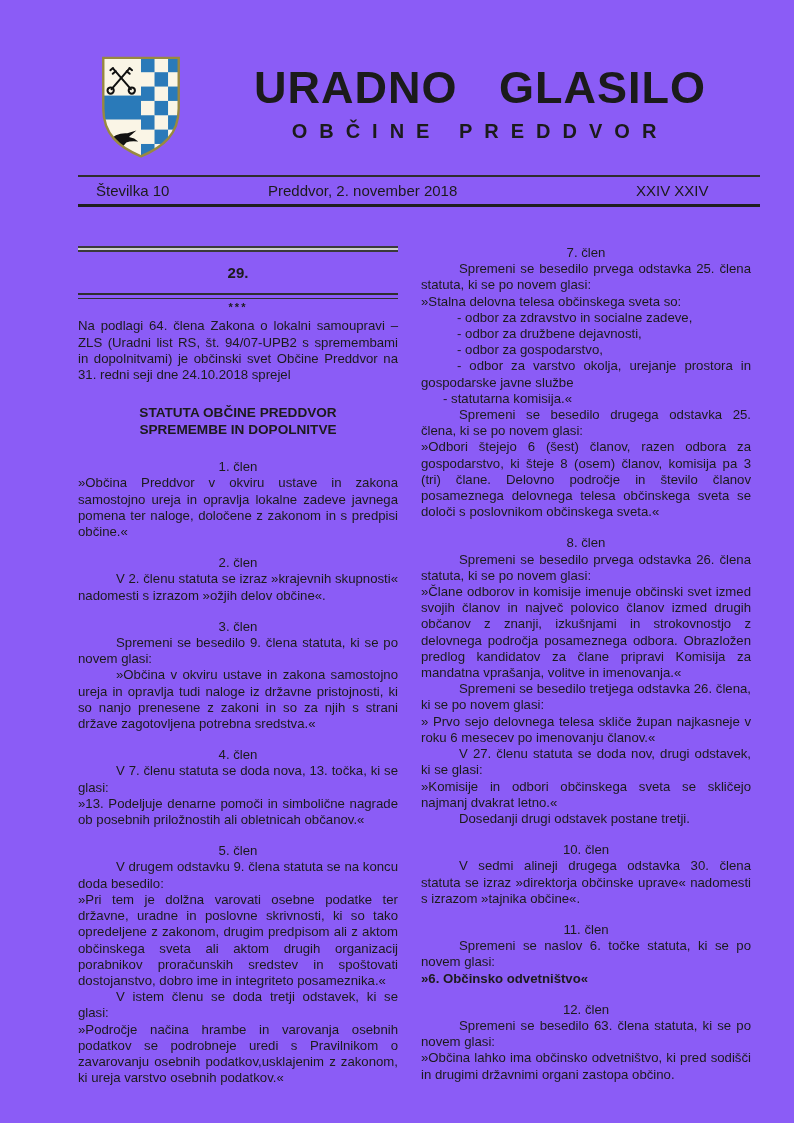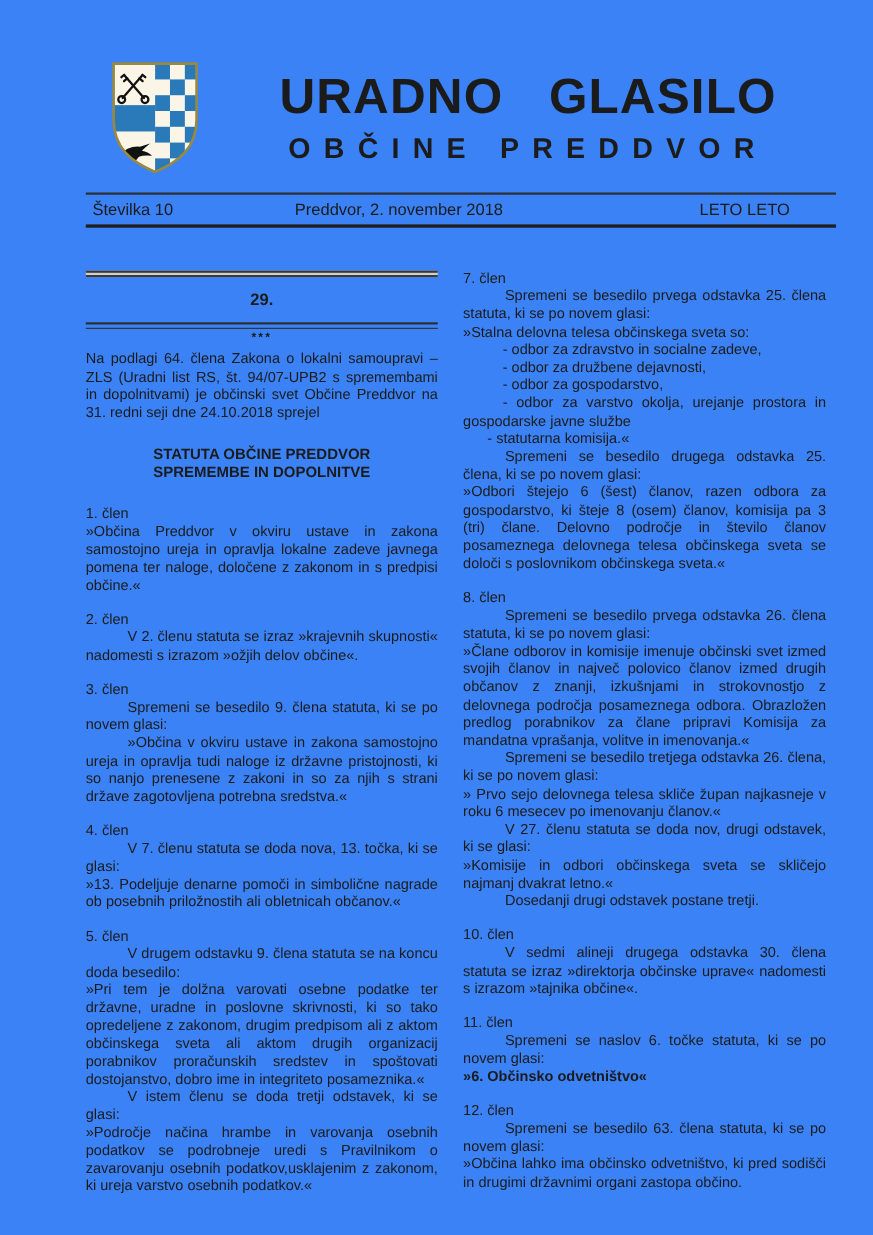--- a/index.html
+++ b/index.html
@@ -1,44 +1,44 @@
 <!DOCTYPE html>
 <html><head>
 <meta charset="utf-8">
 <style>
   html,body{margin:0;padding:0;background:#e8e8e8;}
   .page{
-    position:relative;width:794px;height:1123px;margin:0 auto;background:#3b82f6;
+    position:relative;width:794px;height:1123px;margin:0 auto;background:#8b5cf6;
     font-family:"Liberation Sans", sans-serif;color:#1b1b1b;overflow:hidden;
   }
   
   .crest{position:absolute;left:95px;top:52px;width:92px;height:112px;}
   .crest svg{width:100%;height:100%;display:block;}
   .gz-title{
     position:absolute;left:205px;top:62px;width:550px;text-align:center;
     font-size:45px;font-weight:bold;letter-spacing:1px;word-spacing:28px;white-space:nowrap;
   }
   .gz-subtitle{
     position:absolute;left:205px;top:120px;width:550px;text-align:center;
-    font-size:26px;font-weight:bold;letter-spacing:12px;white-space:nowrap;
+    font-size:20px;font-weight:bold;letter-spacing:12px;white-space:nowrap;
   }
   .rule-top{position:absolute;left:78px;top:175px;width:682px;height:2px;background:#2e2e2e;}
   .rule-bottom{position:absolute;left:78px;top:204px;width:682px;height:3px;background:#1f1f1f;}
-  .mast-issue{position:absolute;left:84px;top:182px;font-size:15px;}
+  .mast-issue{position:absolute;left:96px;top:182px;font-size:15px;}
   .mast-date{position:absolute;left:268px;top:182px;font-size:15px;}
   .mast-year{position:absolute;left:636px;top:182px;font-size:15px;}
   
   .col{position:absolute;font-size:13.2px;line-height:16.2px;display:flow-root;}
   .col-left{left:78px;top:238px;width:320px;}
   .col-right{left:421px;top:230px;width:330px;}
   .rule-heavy{margin-top:8px;height:2px;border-top:2px solid #3a3a3a;border-bottom:2px solid #3a3a3a;background:#cfcfcf;}
   .sec-num{margin:13px 0 12px;text-align:center;font-weight:bold;font-size:15px;}
   .rule-double{height:3px;border-top:2px solid #2e2e2e;border-bottom:1px solid #2e2e2e;}
   .stars{text-align:center;font-size:11px;font-weight:bold;letter-spacing:2px;margin:0 0 3px;}
-  .h{margin:15px 0 0;text-align:left;}
+  .h{margin:15px 0 0;text-align:center;}
   .pi{margin:0;text-align:justify;text-indent:38px;}
   .pf{margin:0;text-align:justify;}
   .li{margin:0;text-align:justify;text-indent:36px;}
   .li2{margin:0;text-align:justify;text-indent:22px;}
   .pfb{margin:0;font-weight:bold;text-align:left;}
   .doc-title{margin:21px 0 21px;text-align:center;font-weight:bold;font-size:13.6px;line-height:17px;}
 </style>
 </head>
 <body>
 
@@ -81,21 +81,21 @@
       <path d="M50,3 L9,3 L9,58 C9,86 26,100 50,110 C74,100 91,86 91,58 L91,3 Z" fill="none" stroke="#98893f" stroke-width="2.6"></path>
     </svg>
   </div>
 
   <div class="gz-title">URADNO GLASILO</div>
   <div class="gz-subtitle">OBČINE PREDDVOR</div>
 
   <div class="rule-top"></div>
   <div class="mast-issue">Številka 10</div>
   <div class="mast-date">Preddvor, 2. november 2018</div>
-  <div class="mast-year">LETO LETO</div>
+  <div class="mast-year">XXIV XXIV</div>
   <div class="rule-bottom"></div>
 
   <div class="col col-left">
     <div class="rule-heavy"></div>
     <div class="sec-num">29.</div>
     <div class="rule-double"></div>
     <div class="stars">***</div>
 
     <p class="pf">Na podlagi 64. člena Zakona o lokalni samoupravi – ZLS (Uradni list RS, št. 94/07-UPB2 s spremembami in dopolnitvami) je občinski svet Občine Preddvor na 31. redni seji dne 24.10.2018 sprejel</p>
 
@@ -128,21 +128,21 @@
     <p class="pf">»Stalna delovna telesa občinskega sveta so:</p>
     <p class="li">- odbor za zdravstvo in socialne zadeve,</p>
     <p class="li">- odbor za družbene dejavnosti,</p>
     <p class="li">- odbor za gospodarstvo,</p>
     <p class="li">- odbor za varstvo okolja, urejanje prostora in gospodarske javne službe</p>
     <p class="li2">- statutarna komisija.«</p>
     <p class="pi">Spremeni se besedilo drugega odstavka 25. člena, ki se po novem glasi:</p>
     <p class="pf">»Odbori štejejo 6 (šest) članov, razen odbora za gospodarstvo, ki šteje 8 (osem) članov, komisija pa 3 (tri) člane. Delovno področje in število članov posameznega delovnega telesa občinskega sveta se določi s poslovnikom občinskega sveta.«</p>
     <p class="h">8. člen</p>
     <p class="pi">Spremeni se besedilo prvega odstavka 26. člena statuta, ki se po novem glasi:</p>
-    <p class="pf">»Člane odborov in komisije imenuje občinski svet izmed svojih članov in največ polovico članov izmed drugih občanov z znanji, izkušnjami in strokovnostjo z delovnega področja posameznega odbora. Obrazložen predlog porabnikov za člane pripravi Komisija za mandatna vprašanja, volitve in imenovanja.«</p>
+    <p class="pf">»Člane odborov in komisije imenuje občinski svet izmed svojih članov in največ polovico članov izmed drugih občanov z znanji, izkušnjami in strokovnostjo z delovnega področja posameznega odbora. Obrazložen predlog kandidatov za člane pripravi Komisija za mandatna vprašanja, volitve in imenovanja.«</p>
     <p class="pi">Spremeni se besedilo tretjega odstavka 26. člena, ki se po novem glasi:</p>
     <p class="pf">» Prvo sejo delovnega telesa skliče župan najkasneje v roku 6 mesecev po imenovanju članov.«</p>
     <p class="pi">V 27. členu statuta se doda nov, drugi odstavek, ki se glasi:</p>
     <p class="pf">»Komisije in odbori občinskega sveta se skličejo najmanj dvakrat letno.«</p>
     <p class="pi">Dosedanji drugi odstavek postane tretji.</p>
     <p class="h">10. člen</p>
     <p class="pi">V sedmi alineji drugega odstavka 30. člena statuta se izraz »direktorja občinske uprave« nadomesti s izrazom »tajnika občine«.</p>
     <p class="h">11. člen</p>
     <p class="pi">Spremeni se naslov 6. točke statuta, ki se po novem glasi:</p>
     <p class="pfb">»6. Občinsko odvetništvo«</p>

